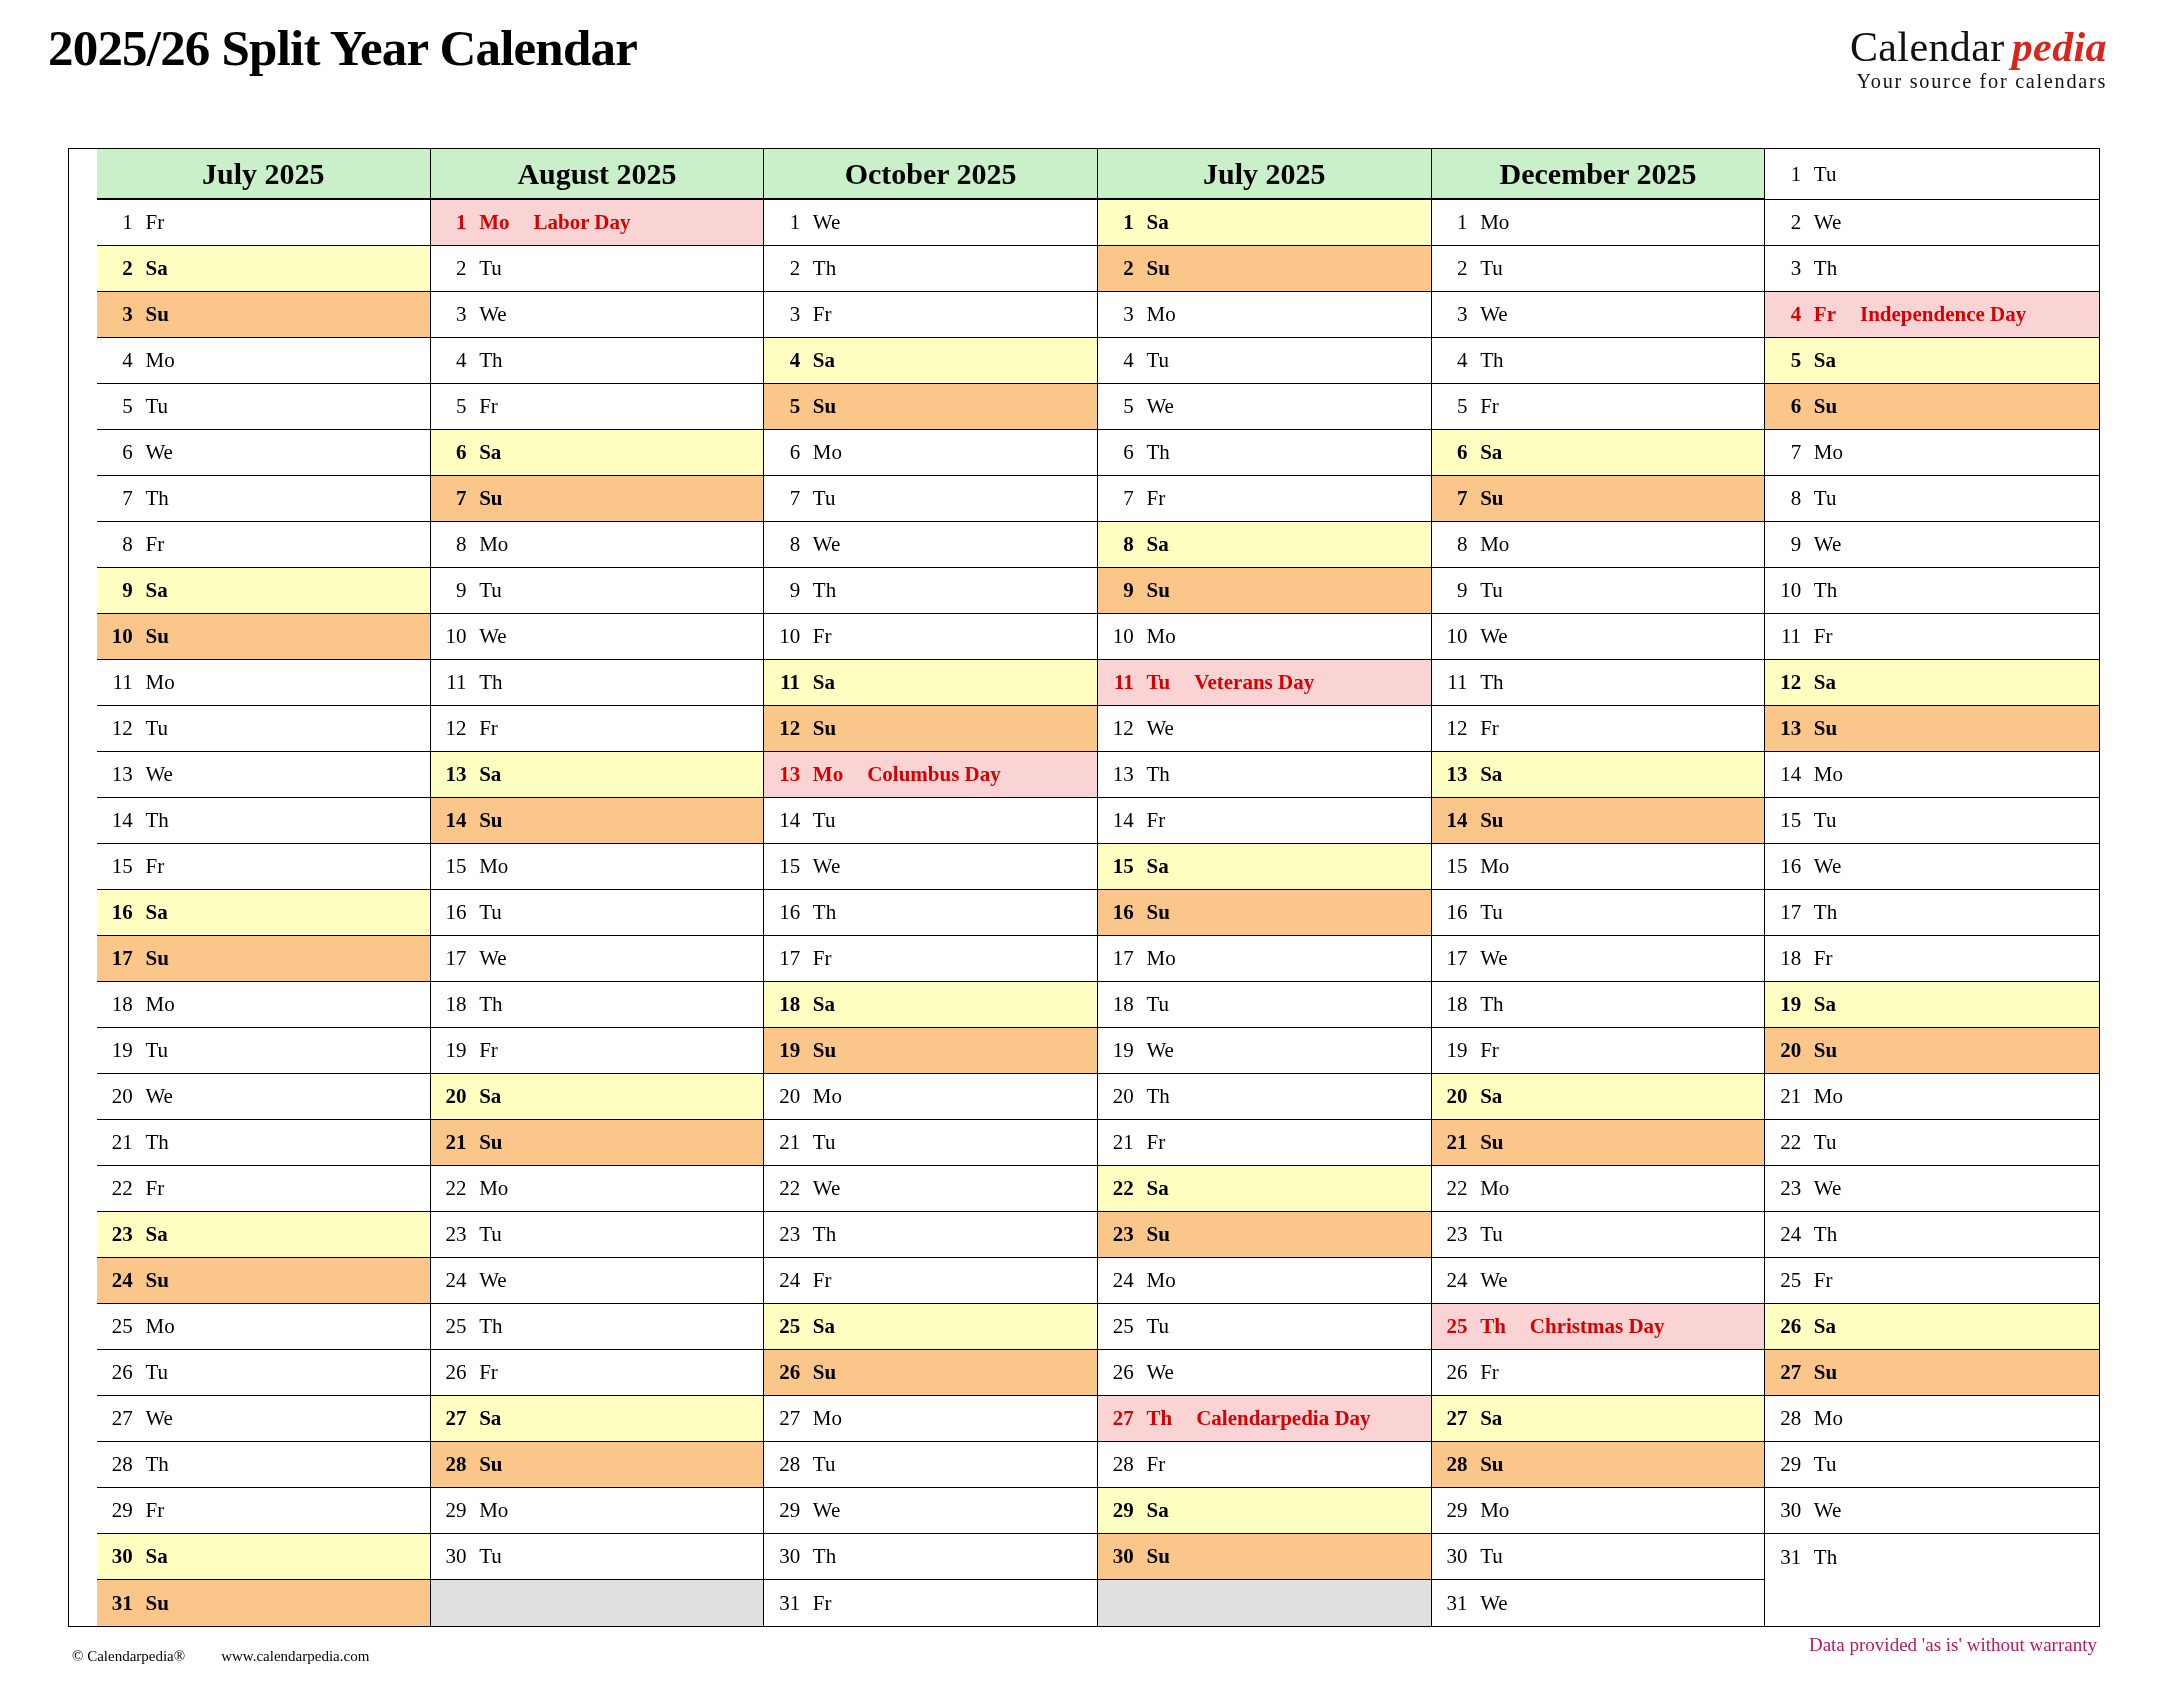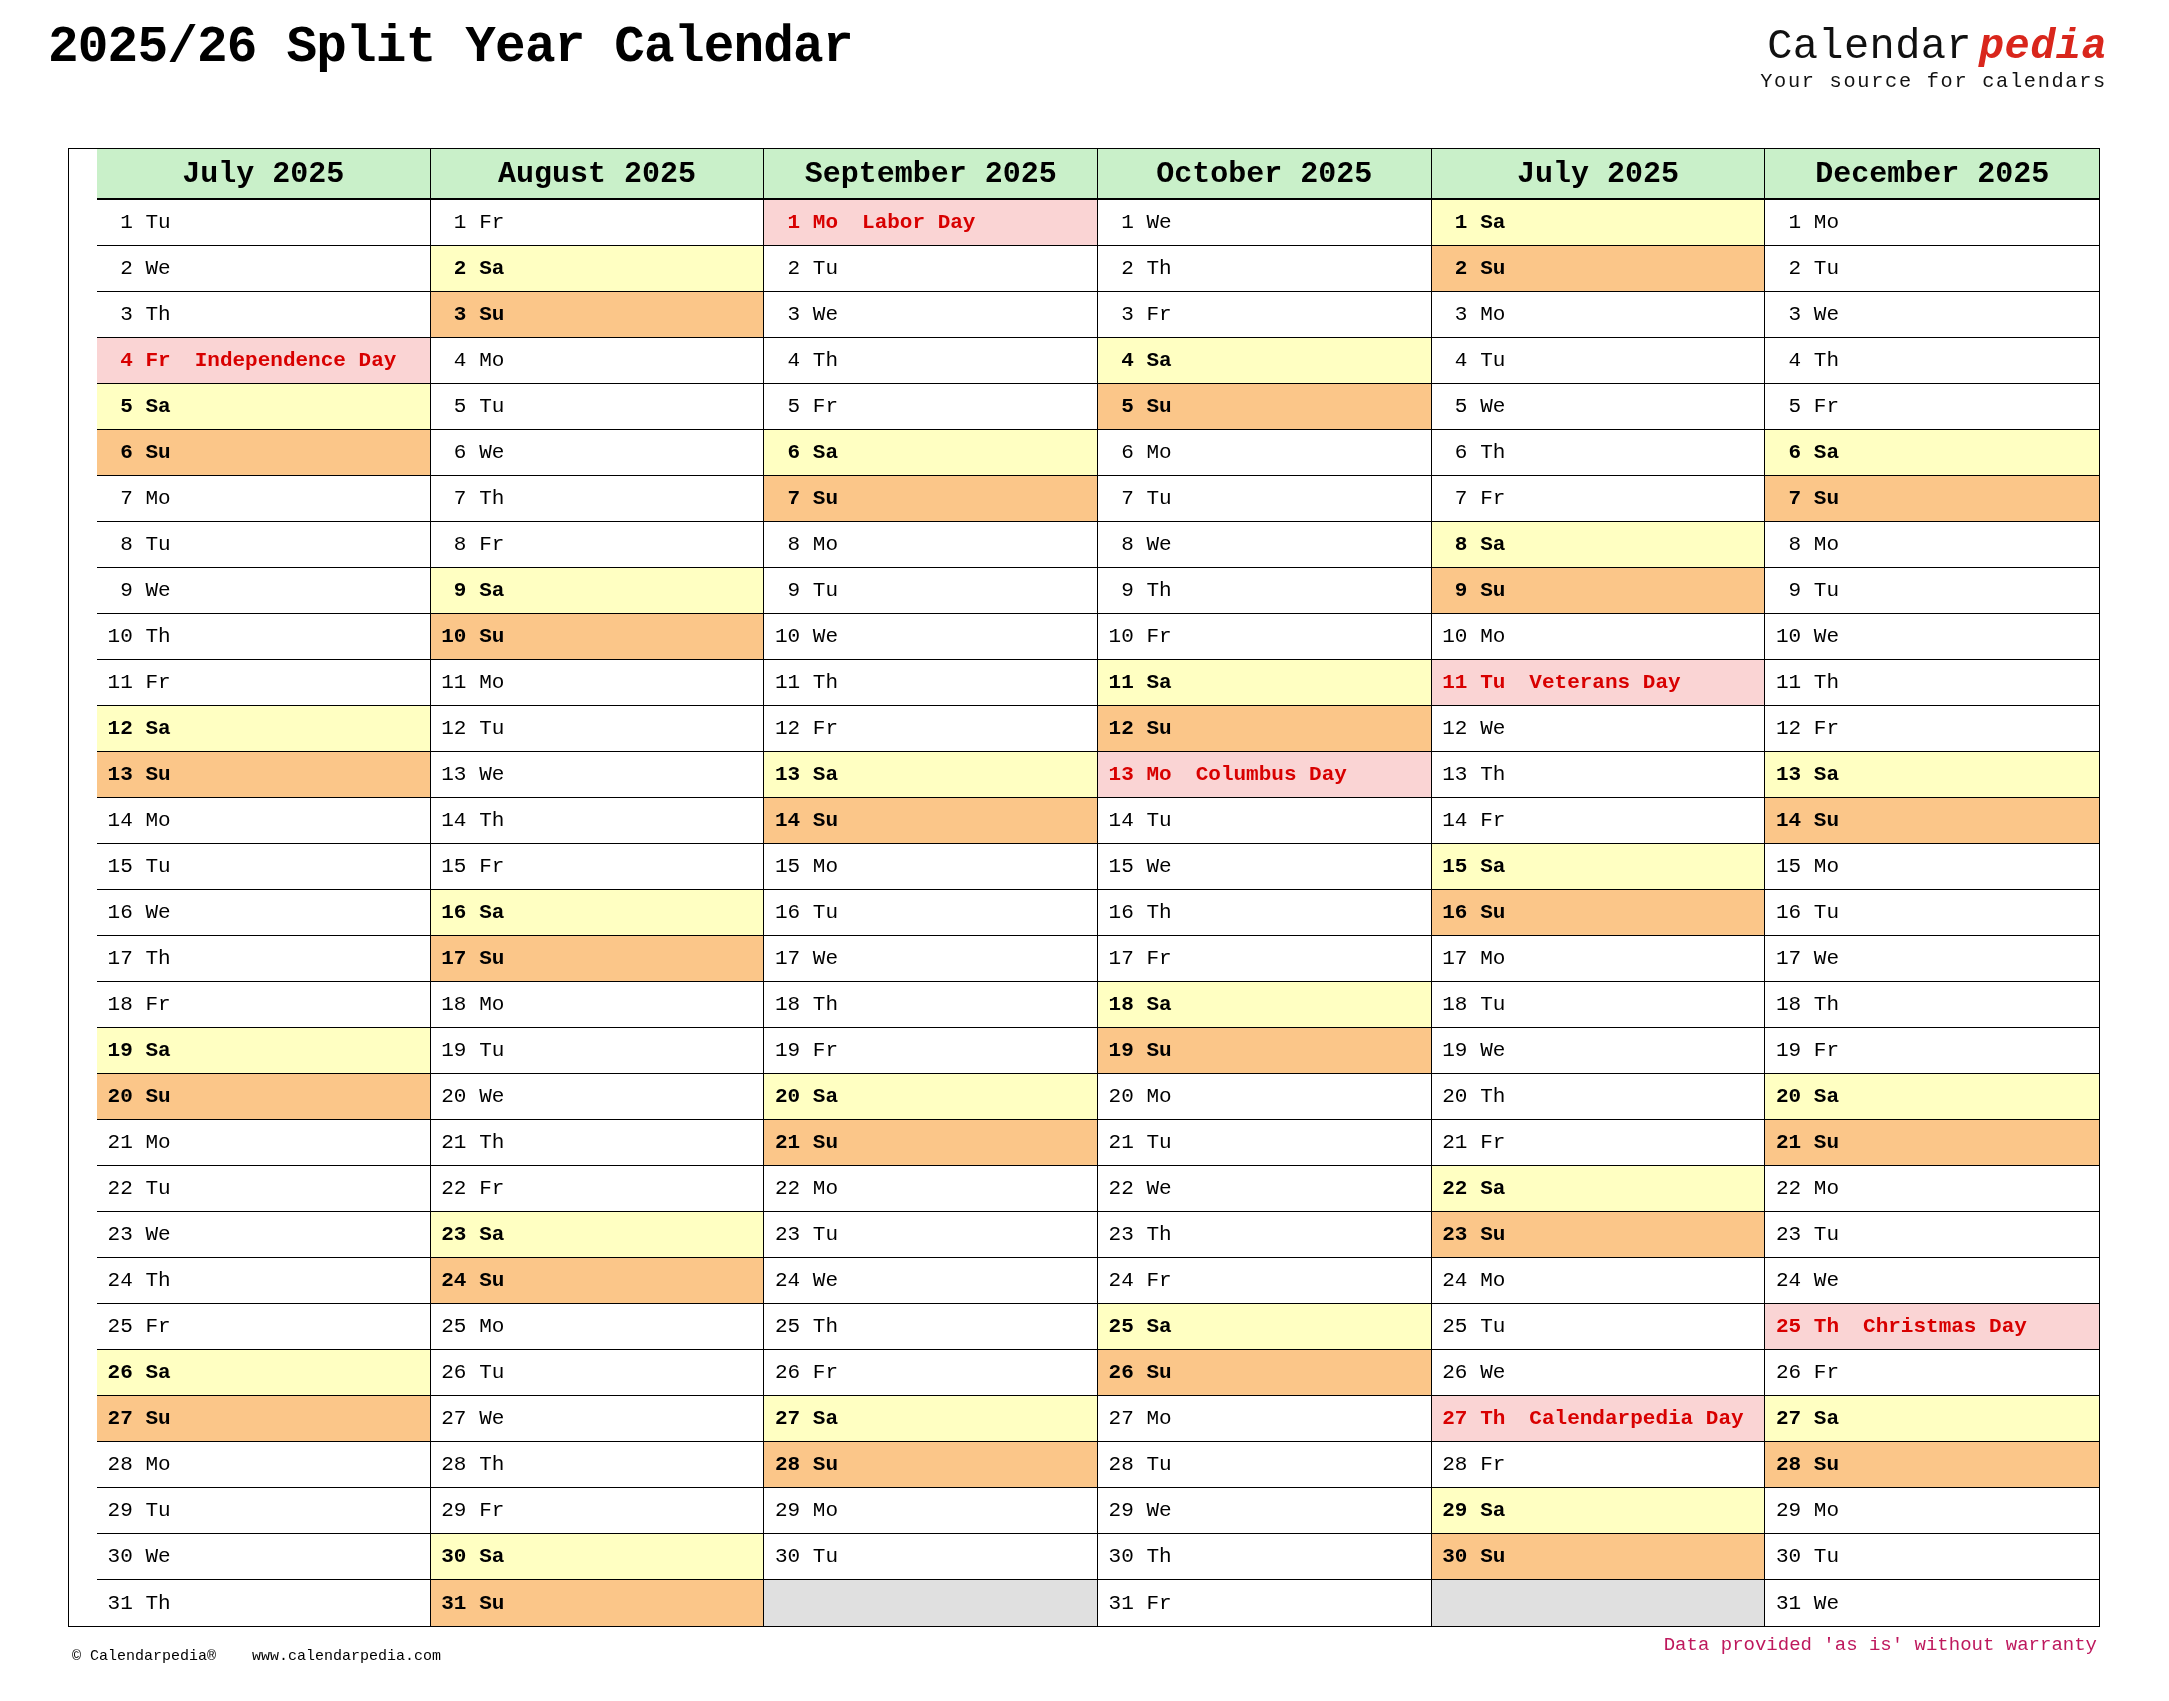--- a/index.html
+++ b/index.html
@@ -1,17 +1,17 @@
 <!DOCTYPE html>
 <html style="--headerGreen: #c9f0c9; --satYellow: #ffffc2; --sunOrange: #fbc689; --holidayPink: #fad4d4; --holidayRed: #d80000; --emptyGray: #e0e0e0; --logoRed: #d9261c;font-size:13.6px"><head>
 <meta charset="utf-8">
 <style>
   html,body{margin:0;padding:0;background:#ffffff;}
   .page{position:relative;width:2166px;height:1702px;background:#fff;
-        font-family:Liberation Mono, monospace;overflow:hidden;}
+        font-family:Liberation Serif, serif;overflow:hidden;}
 
   .title{position:absolute;left:48px;top:18.6px;font-size:51px;font-weight:bold;
          color:#000;letter-spacing:-0.8px;white-space:nowrap;}
 
   .logo{position:absolute;right:59px;top:25.4px;text-align:right;line-height:1.05;}
   .logo-main{font-size:42px;letter-spacing:0.4px;white-space:nowrap;}
   .logo-black{color:#111;}
   .logo-red{color:var(--logoRed,#d9261c);font-weight:bold;font-style:italic;margin-left:7px;}
   .logo-tag{font-size:20.3px;color:#111;letter-spacing:1.7px;margin-top:1.7px;white-space:nowrap;}
 
@@ -47,21 +47,20 @@
   <div class="title">2025/26 Split Year Calendar</div>
 
   <div class="logo">
     <div class="logo-main"><span class="logo-black">Calendar</span><span class="logo-red">pedia</span></div>
     <div class="logo-tag">Your source for calendars</div>
   </div>
 
   <div class="calendar" id="grid">
       <div class="mh">July 2025</div>
       <div class="mh">August 2025</div>
-      <div class="mh">September 2025</div>
       <div class="mh">October 2025</div>
       <div class="mh">July 2025</div>
       <div class="mh">December 2025</div>
       <div class="cell">
         <span class="num">1</span>
         <span class="wd">Tu</span>
       </div>
       <div class="cell">
         <span class="num">1</span>
         <span class="wd">Fr</span>

